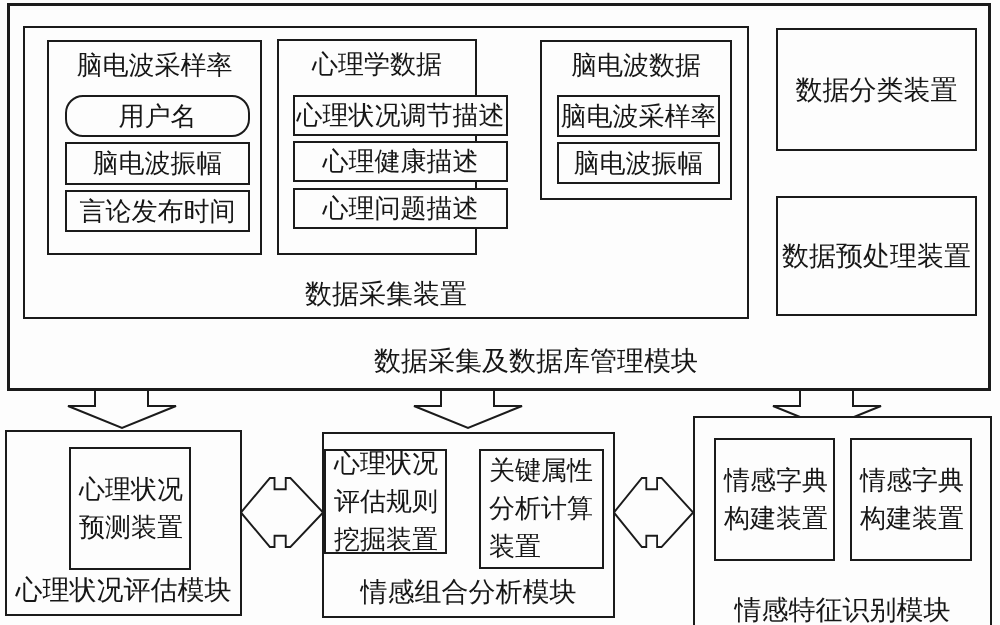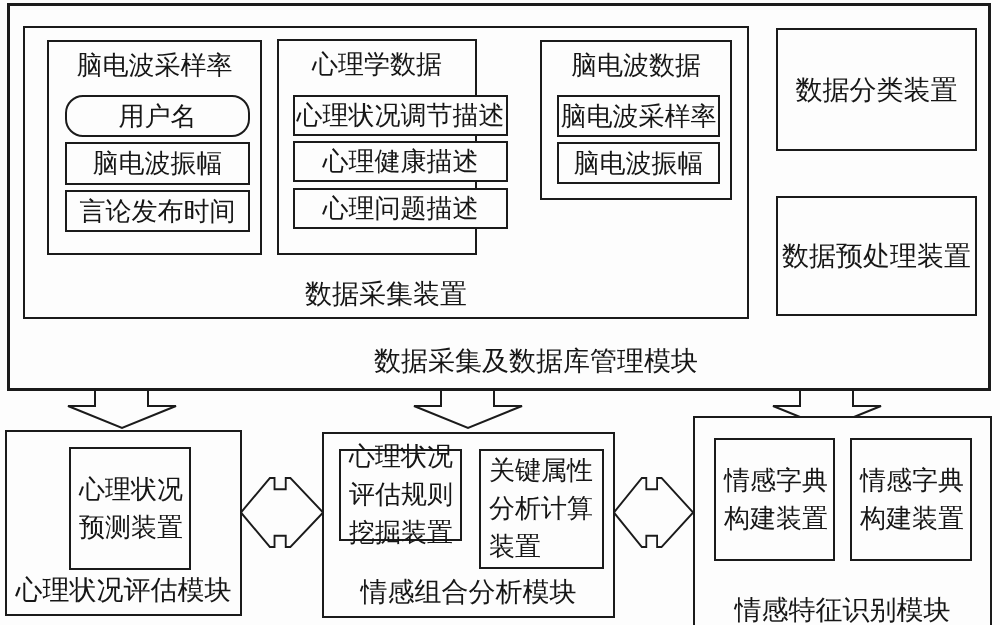--- a/index.html
+++ b/index.html
@@ -76,21 +76,21 @@
       <span>心理状况预测装置</span>
     </div>
     <div class="mlabel">心理状况评估模块</div>
   </div>
 
   <svg style="left:240px;top:477px;" width="84" height="71" viewBox="0 0 90 70" preserveAspectRatio="none">
     <polygon points="1,35 32,1 37,1 37,12 49,12 49,1 54,1 89,35 54,69 49,69 49,58 37,58 37,69 32,69" fill="#fdfdfd" stroke="#1b1b1b" stroke-width="2"></polygon>
   </svg>
 
   <div class="box" style="left:322px;top:432px;width:293px;height:186px;">
-    <div class="devbox" style="left:15px;top:15px;width:123px;height:92px;">
+    <div class="devbox" style="left:0;top:15px;width:123px;height:105px;">
       <span>心理状况评估规则挖掘装置</span>
     </div>
     <div class="devbox" style="left:155px;top:15px;width:125px;height:120px;">
       <span>关键属性分析计算装置</span>
     </div>
     <div class="mlabel">情感组合分析模块</div>
   </div>
 
   <svg style="left:613px;top:477px;" width="81" height="71" viewBox="0 0 90 70" preserveAspectRatio="none">
     <polygon points="1,35 32,1 37,1 37,12 49,12 49,1 54,1 89,35 54,69 49,69 49,58 37,58 37,69 32,69" fill="#fdfdfd" stroke="#1b1b1b" stroke-width="2"></polygon>

